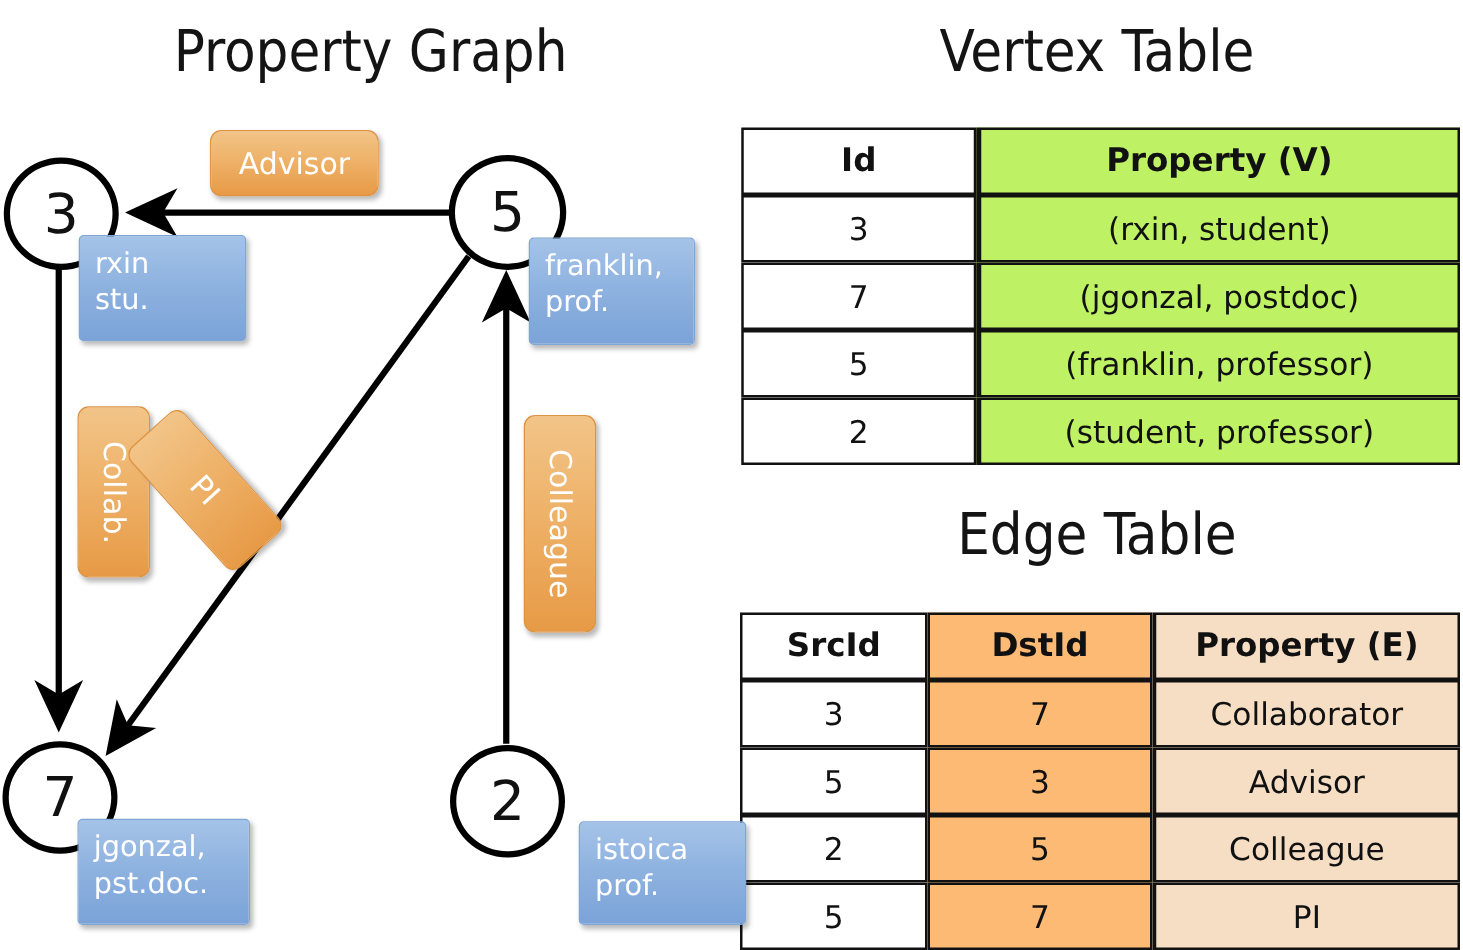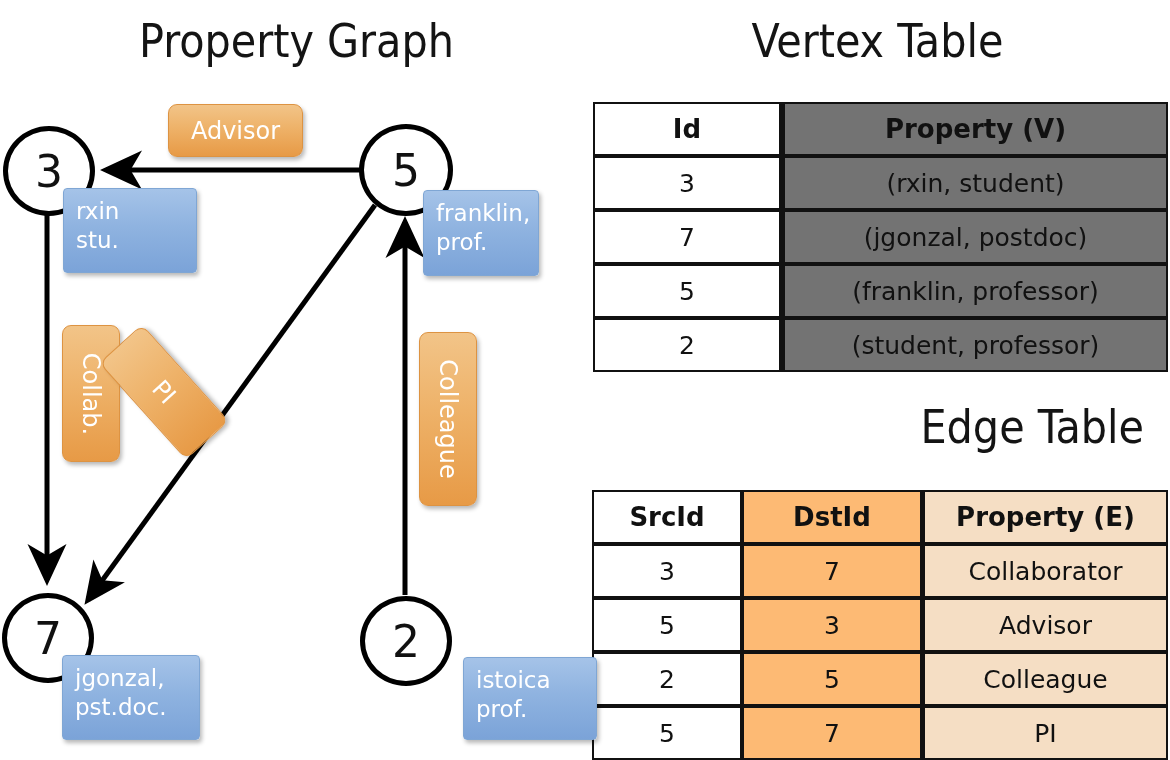--- a/index.html
+++ b/index.html
@@ -22,21 +22,21 @@
     font-weight: 400;
     font-size: 46px;
     letter-spacing: 0px;
     color: #141414;
     white-space: nowrap;
     font-family: "DejaVu Sans", sans-serif;
     font-stretch: condensed;
   }
   #title-property-graph { left: 4px; top: 14px; width: 585px; text-align: center; }
   #title-vertex-table  { left: 585px; top: 14px; width: 585px; text-align: center; }
-  #title-edge-table    { left: 559px; top: 400px; width: 585px; text-align: right; }
+  #title-edge-table    { left: 585px; top: 400px; width: 585px; text-align: center; }
 
   
   #graph-panel {
     position: absolute;
     left: 0; top: 0;
     width: 585px; height: 760px;
   }
   #graph-svg {
     position: absolute;
     left: 0; top: 0;
@@ -117,21 +117,21 @@
     font-size: 25px;
     color: #111;
     padding: 0;
     box-sizing: border-box;
   }
   .tbl th { font-weight: bold; font-size: 26px; }
 
   #vertex-table { left: 593px; top: 102px; width: 575px; }
   #vertex-table td, #vertex-table th { height: 54px; }
   #vertex-table .col-id   { width: 188px; background: #ffffff; }
-  #vertex-table .col-prop { width: 387px; background: #737373; border-left-width: 4px; }
+  #vertex-table .col-prop { width: 387px; background: #bef264; border-left-width: 4px; }
 
   #edge-table { left: 592px; top: 490px; width: 576px; }
   #edge-table td, #edge-table th { height: 54px; }
   #edge-table .col-src { width: 150px; background: #ffffff; margin-left: 39px; }
   #edge-table .col-dst { width: 180px; background: #fdba74; }
   #edge-table .col-prop{ width: 246px; background: #f5dec4; border-left-width: 3px; }
 </style>
 </head>
 <body>
 
@@ -175,21 +175,21 @@
     <span>7</span>
   </div>
   <div class="node-circle" style="left:360px; top:596px; width:92px; height:90px;">
     <span>2</span>
   </div>
 
   <div class="prop-box" style="left:63px; top:188px; width:134px; height:85px;">
     <div>rxin</div>
     <div>stu.</div>
   </div>
-  <div class="prop-box" style="left:423px; top:190px; width:116px; height:86px;">
+  <div class="prop-box" style="left:423px; top:190px; width:133px; height:86px;">
     <div>franklin,</div>
     <div>prof.</div>
   </div>
   <div class="prop-box" style="left:62px; top:655px; width:138px; height:85px;">
     <div>jgonzal,</div>
     <div>pst.doc.</div>
   </div>
   <div class="prop-box" style="left:423px; top:657px; width:134px; height:83px;margin-left:40px;">
     <div>istoica</div>
     <div>prof.</div>

